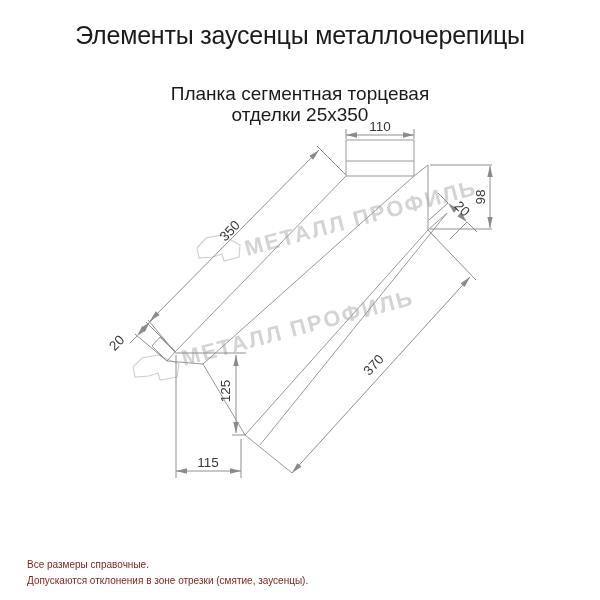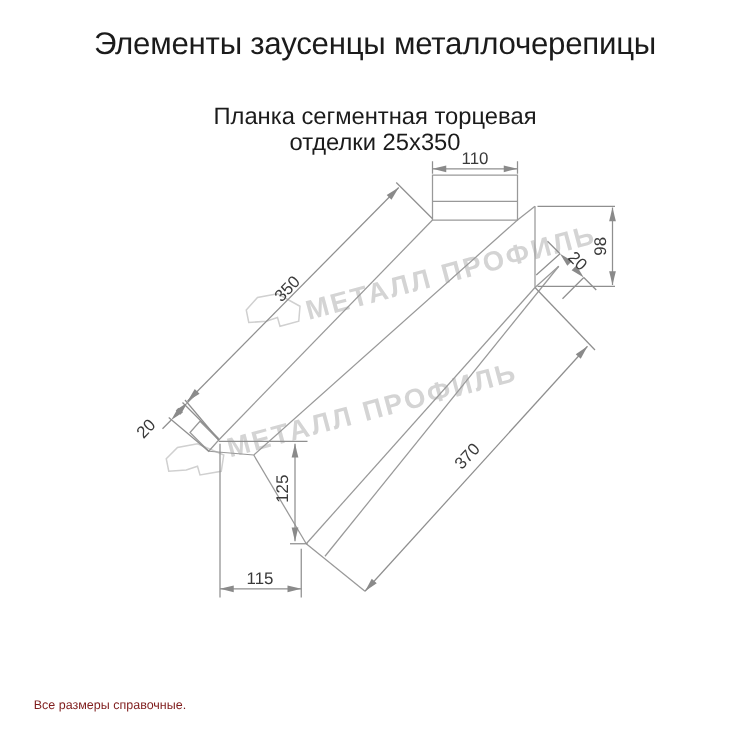--- a/index.html
+++ b/index.html
@@ -108,15 +108,16 @@
       <text class="dimtext" transform="translate(233,234) rotate(-46)">350</text>
       <text class="dimtext" transform="translate(120,346) rotate(-46)">20</text>
       <text class="dimtext" transform="translate(377,368) rotate(-47)">370</text>
       <text class="dimtext" transform="translate(230,391) rotate(-90)">125</text>
       <text class="dimtext" x="208" y="467">115</text>
     </g>
   </svg>
 
   <div class="footer">
     <div>Все размеры справочные.</div>
+    <div>Допускаются отклонения в зоне отрезки (смятие, заусенцы).</div>
   </div>
 
 </div>
 
 </body></html>

